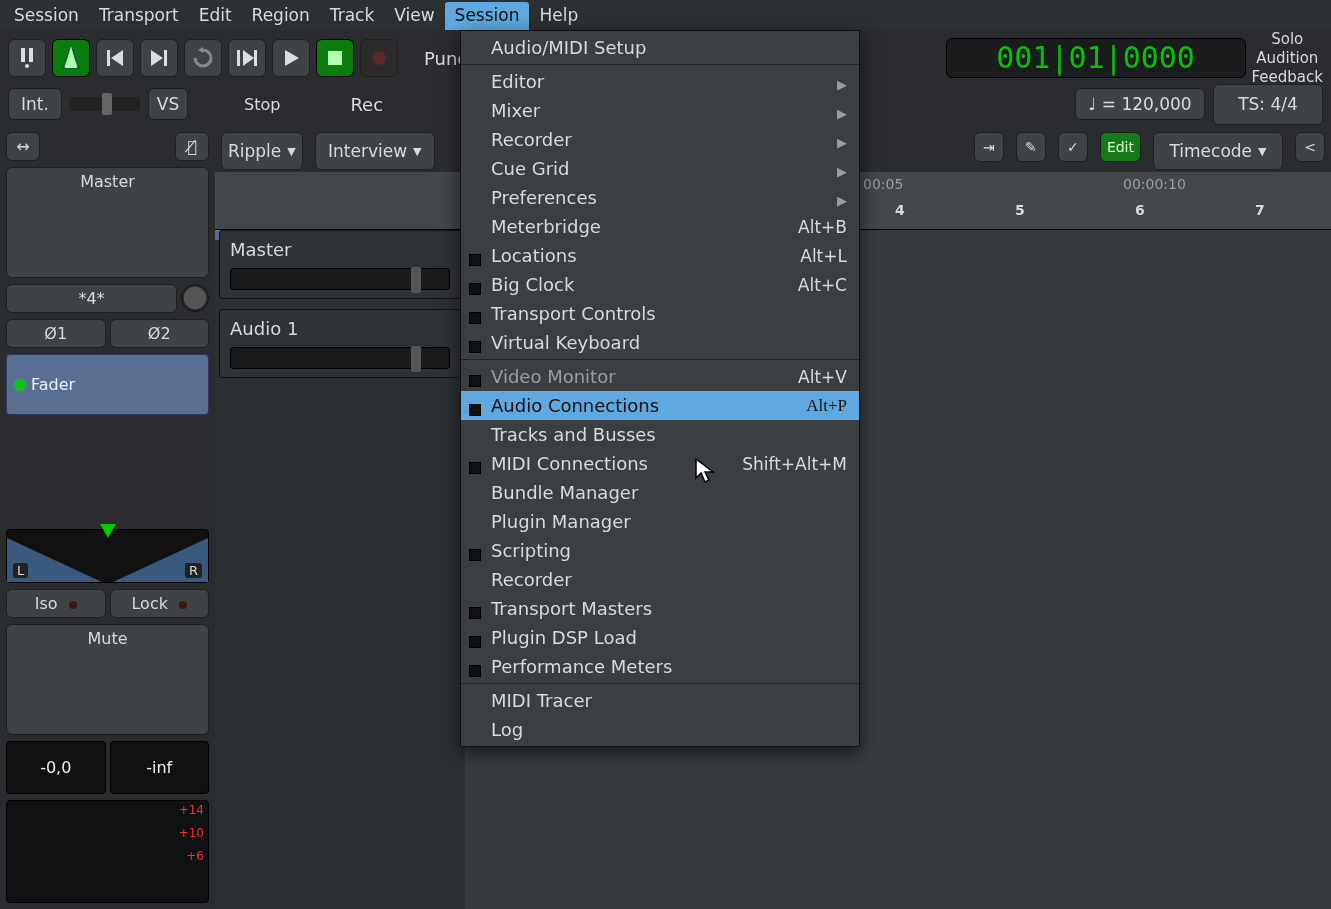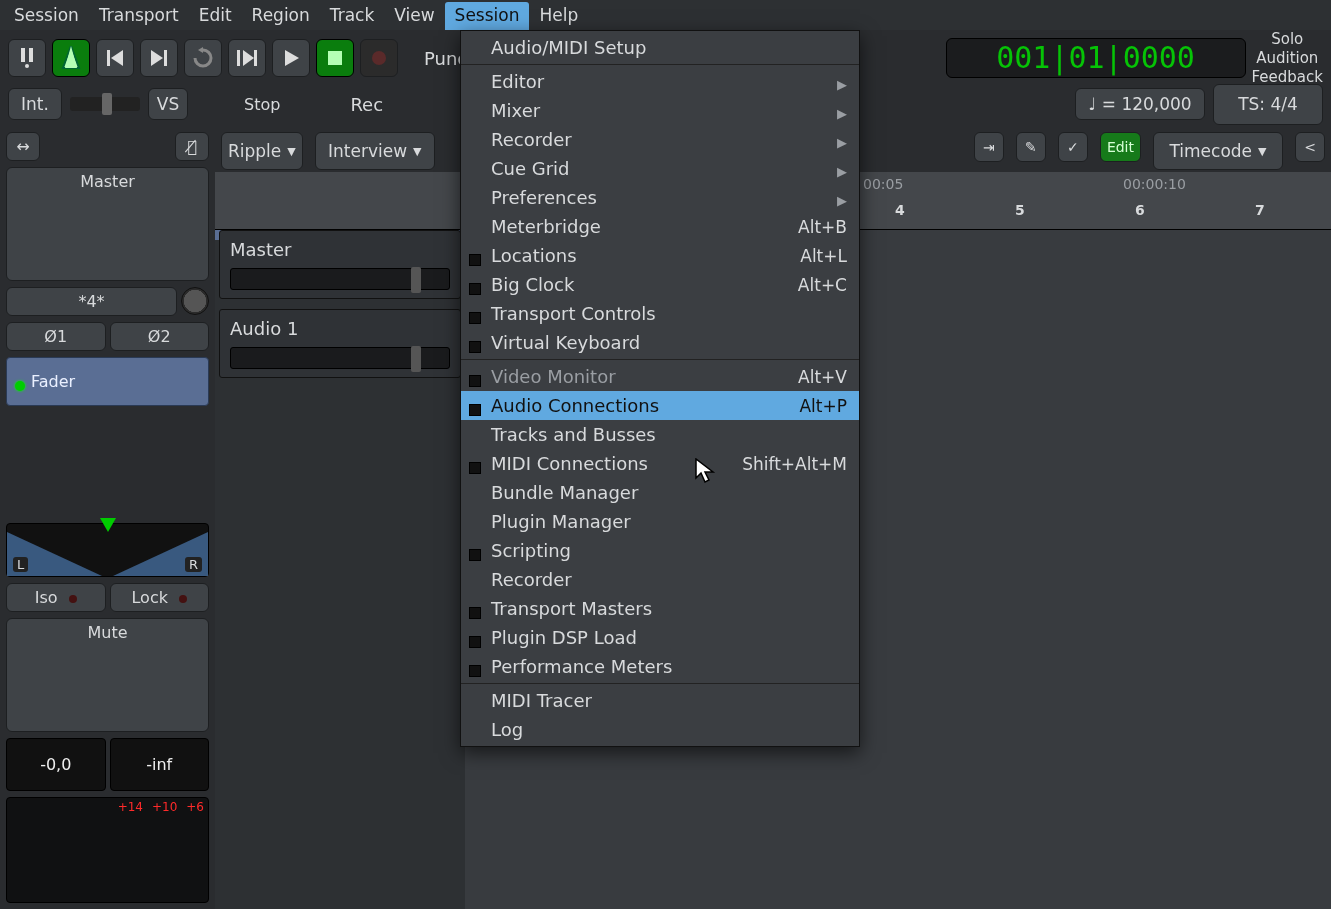--- a/index.html
+++ b/index.html
@@ -66,36 +66,36 @@
   .toprow2 { display:flex; align-items:center; gap:8px; padding: 2px 8px 6px; background: var(--panel-dark); height: 40px; }
 
   
   .mainsplit { display:flex; height: calc(909px - 30px - 56px - 40px); }
   .sidebar { width: 215px; background: var(--panel-dark); padding: 6px; display:flex; flex-direction:column; gap:6px; }
   .editor { flex:1; background: var(--bg); position: relative; overflow:hidden; }
 
   
   .side-row { display:flex; gap:4px; }
   .side-btn { flex:1; background:var(--btn); border:1px solid var(--btn-border); border-radius:6px; text-align:center; padding:4px 0; font-size:16px; }
-  .fader-strip { background:#5a6e94; border:1px solid #2a3a55; border-radius:4px; padding:14px 8px; font-size:16px; color:#eaf0ff; display:flex; align-items:flex-end; gap:6px; }
+  .fader-strip { background:#5a6e94; border:1px solid #2a3a55; border-radius:4px; padding:20px 8px; font-size:16px; color:#eaf0ff; display:flex; align-items:center; gap:6px; }
   .led { width:10px; height:10px; border-radius:50%; background:#0c0; box-shadow:0 0 3px #0f0; }
   .knob { width:28px; height:28px; border-radius:50%; background: radial-gradient(circle at 50% 50%, #555 0 60%, #2b2b2b 61%); border:1px solid #111; }
 
   .pan-box { height:54px; background:#111; border:1px solid #000; border-radius:4px; position:relative; }
   .pan-tri-l { position:absolute; left:0; bottom:0; width:0; height:0; border-left:95px solid #39597f; border-top:44px solid transparent; }
   .pan-tri-r { position:absolute; right:0; bottom:0; width:0; height:0; border-right:95px solid #39597f; border-top:44px solid transparent; }
   .pan-handle { position:absolute; top:-6px; left:50%; transform:translateX(-50%); width:0; height:0; border-left:8px solid transparent; border-right:8px solid transparent; border-top:14px solid #0c0; }
   .pan-l { position:absolute; left:6px; bottom:4px; font-size:13px; background:#222; padding:0 4px; border-radius:3px; }
   .pan-r { position:absolute; right:6px; bottom:4px; font-size:13px; background:#222; padding:0 4px; border-radius:3px; }
 
   .numrow { display:flex; gap:4px; }
   .numcell { flex:1; background:#111; color:#eee; text-align:center; padding:16px 0; border-radius:4px; border:1px solid #000; font-size:16px; }
 
   .meter-area { flex:1; background:#101112; border:1px solid #000; border-radius:4px; position:relative; min-height:60px; overflow:hidden; }
-  .meter-scale { position:absolute; right:4px; top:2px; font-size:12px; color:var(--red); display:flex; flex-direction:row; gap:9px; text-align:right; }
+  .meter-scale { position:absolute; right:4px; top:2px; font-size:12px; color:var(--red); display:flex; flex-direction:column; gap:9px; text-align:right; }
 
   
   .edtoolbar { display:flex; gap:12px; padding:6px; background: var(--panel-dark); height: 46px; }
   .select .chev { margin-left:6px; font-size:11px; }
 
   
   .ruler { height: 58px; background: var(--ruler-bg); border-bottom:1px solid #000; position:relative; font-size:14px; color:var(--text-dim); }
   .ruler .tc { position:absolute; top:4px; }
   .ruler .bar { position:absolute; top:30px; color:var(--text); font-weight:bold; }
   .bluestrip { height:10px; background:#5a6e94; }
@@ -120,21 +120,21 @@
     padding: 2px 0;
   }
   .menuitem { display:flex; align-items:flex-end; padding:4px 12px 4px 8px; font-size:18px; gap:10px; }
   .menuitem .chk { width:12px; height:12px; background:#111; border:1px solid #000; flex-shrink:0; }
   .menuitem .spacer { width:12px; flex-shrink:0; }
   .menuitem .label { flex:1; }
   .menuitem .accel { color:var(--text); font-size:17px; }
   .menuitem .sub { font-size:13px; color:var(--text-dim); }
   .menuitem.disabled { color: var(--text-dim); }
   .menuitem.highlight { background: var(--menu-highlight); color:#111; }
-  .menuitem.highlight .accel { color:#111; }
+  .menuitem.highlight .accel { color:#111;font-family:Liberation Serif, serif; }
   .menu-sep { height:1px; background:#222; margin:2px 0; }
 
   .cursor-arrow { position:absolute; left:695px; top:458px; z-index:200; }
 
   
   .marker-labels { position:absolute; left:220px; top:120px; font-size:17px; color:var(--text); }
 
 </style>
 </head>
 <body>

